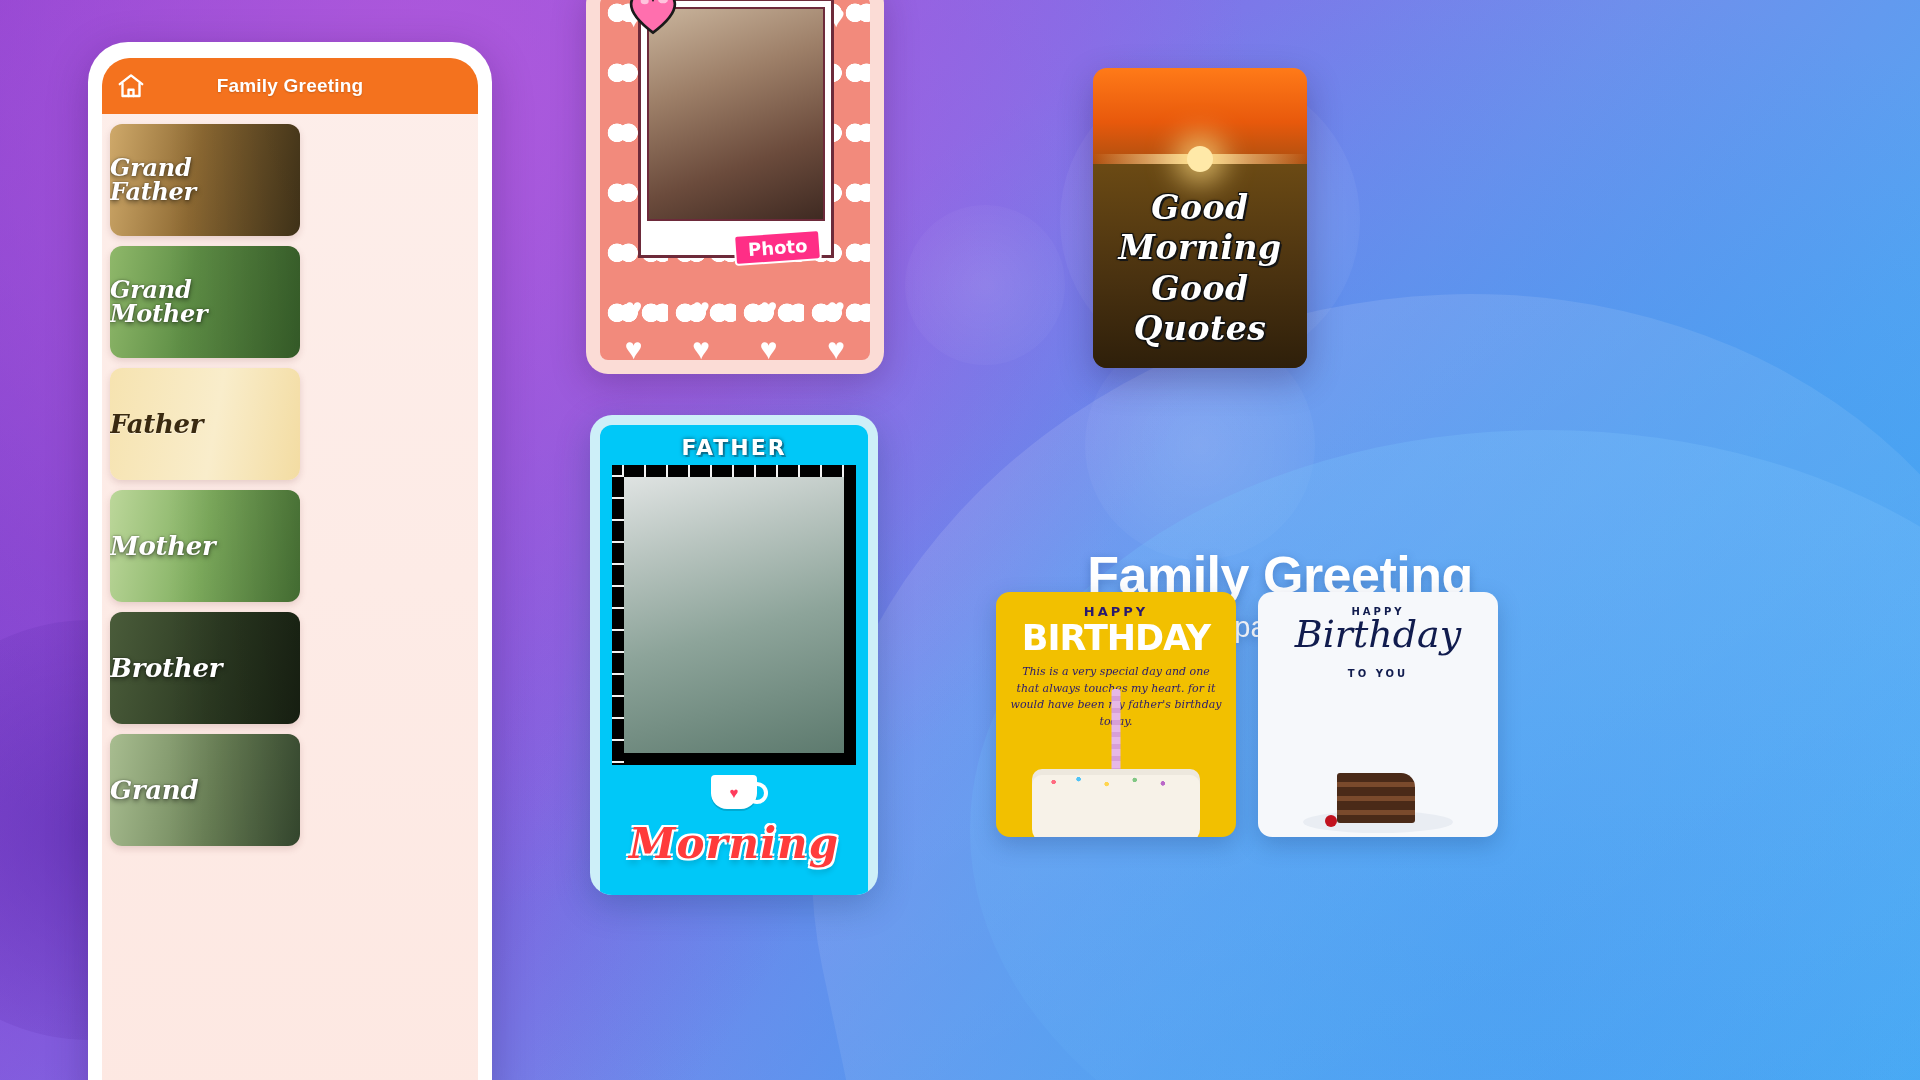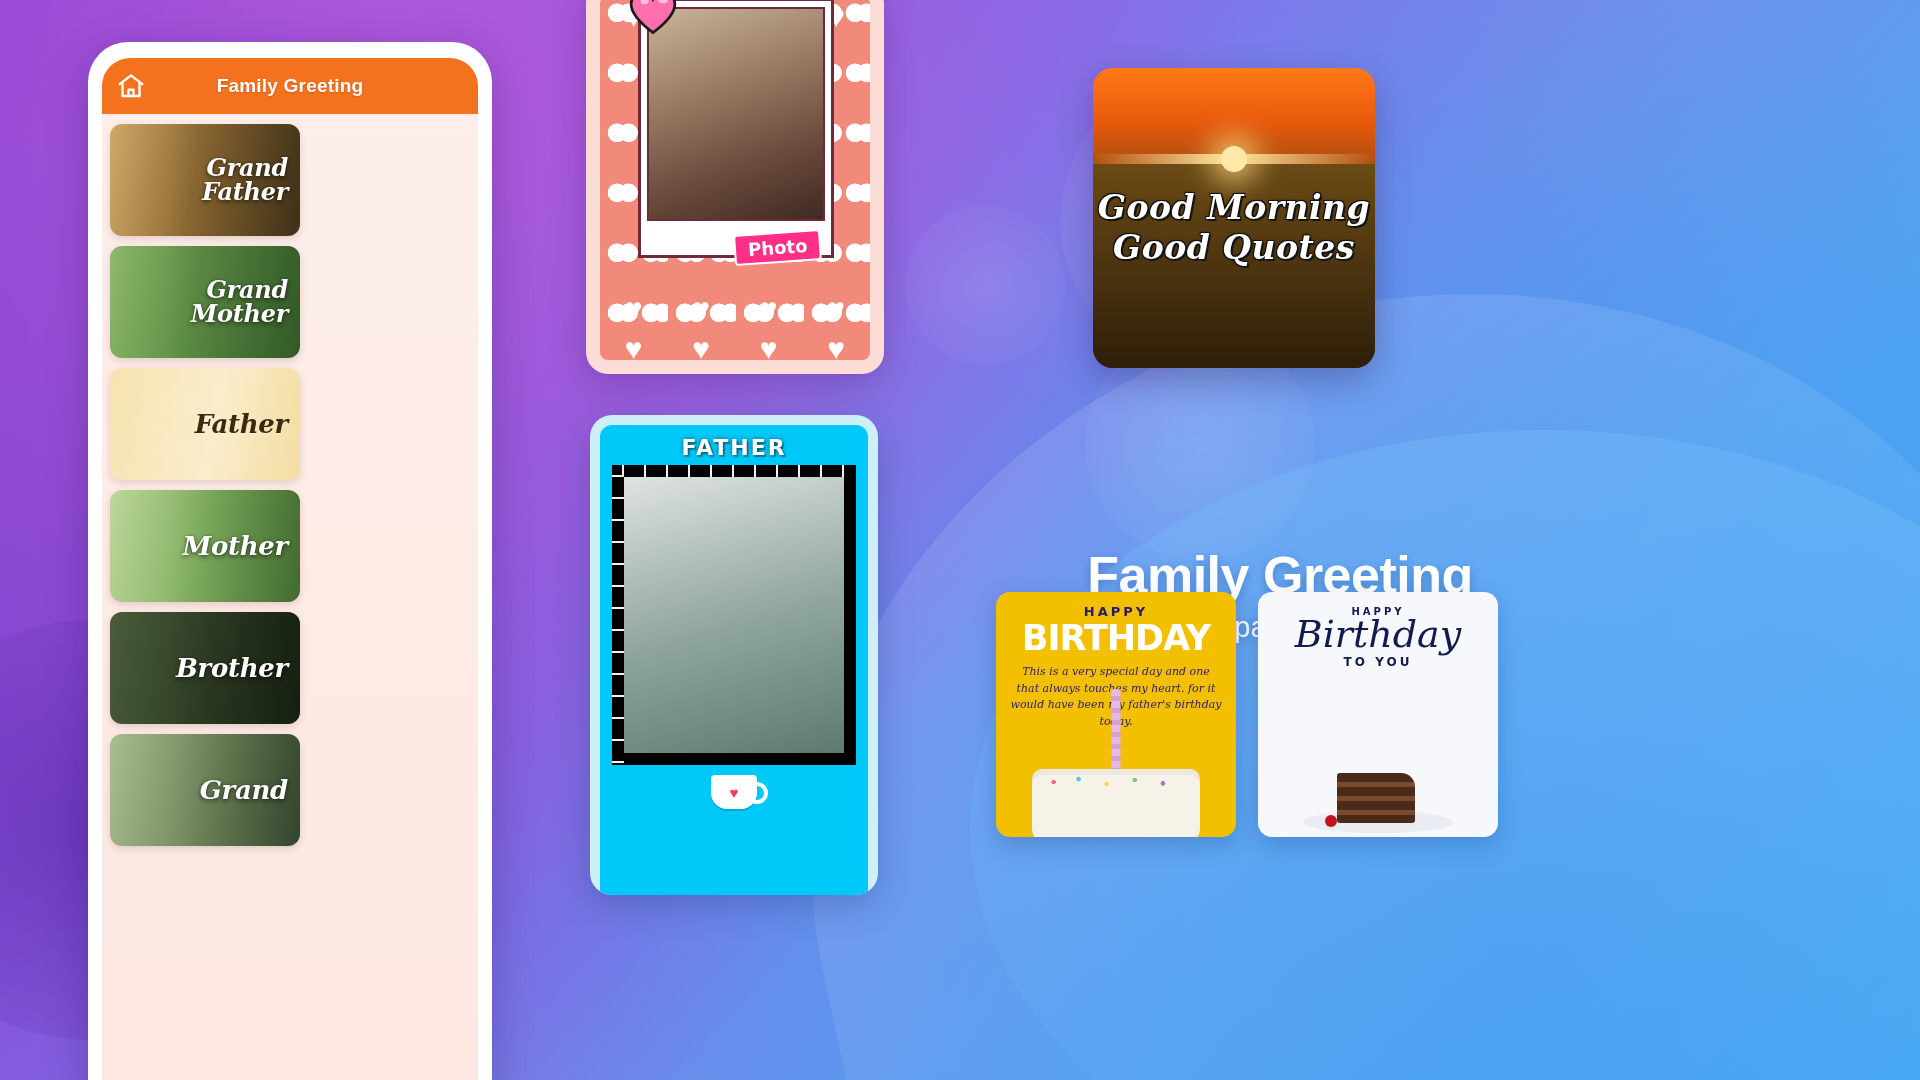--- a/index.html
+++ b/index.html
@@ -52,21 +52,21 @@
     pointer-events:none;
   }
   .grid { padding:10px 8px 0 8px; display:flex; flex-wrap:wrap; gap:10px 8px; }
   .cardx {
     width:190px; height:112px; border-radius:12px; position:relative; overflow:hidden;
     box-shadow:0 3px 7px rgba(120,60,60,0.18);
     display:flex; align-items:center;
   }
   .cardx .photo { position:absolute; inset:0; }
   .cardx .cap {
-    position:relative; z-index:3; width:100%; text-align:right; padding-right:12px;
+    position:relative; z-index:3; width:100%; padding-right:12px;
     font-family:"DejaVu Serif", serif; font-style:italic; font-weight:700;
     font-size:26px; line-height:1.02; letter-spacing:-0.3px;
   }
   .cap.two { font-size:24px; }
   .cap.white { color:#ffffff; text-shadow:0 2px 5px rgba(0,0,0,0.55), 0 0 2px rgba(0,0,0,0.4); }
   .cap.dark  { color:#3a2a10; text-shadow:0 1px 1px rgba(255,255,255,0.55); }
 
   
   .ph-gf  { background:linear-gradient(100deg,#cfa96a 0%,#8e6a33 45%,#4a3a1c 100%); }
   .ph-gm  { background:linear-gradient(100deg,#8fb86a 0%,#5f8f46 42%,#3d6a2e 100%); }
@@ -150,22 +150,22 @@
   .cup:after { content:""; position:absolute; right:-11px; top:7px; width:14px; height:14px; border:4px solid #fff; border-radius:50%; border-left-color:transparent; }
   .cupheart { position:absolute; left:50%; top:9px; transform:translateX(-50%); color:#ff3b5c; font-size:15px; }
   .gm-morning {
     font-family:"DejaVu Serif", serif; font-style:italic; font-weight:700;
     font-size:42px; color:#ff3b3b; letter-spacing:1px; line-height:1;
     text-shadow:2px 2px 0 #ffffff, -2px -2px 0 #ffffff, 2px -2px 0 #ffffff, -2px 2px 0 #ffffff, 0 5px 6px rgba(0,0,0,0.2);
   }
 
   
   .gmcard {
-    position:absolute; left:1093px; top:68px; width:282px; height:300px;
-    border-radius:20px; overflow:hidden; box-shadow:0 12px 34px rgba(40,15,70,0.3);
+    position:absolute; left:1093px; top:68px; width:214px; height:300px;
+    border-radius:14px; overflow:hidden; box-shadow:0 12px 34px rgba(40,15,70,0.3);
     background:linear-gradient(180deg,#ff7a18 0%,#e8590c 18%,#8a4a12 40%,#5b3a16 62%,#3a2710 100%);
   }
   .gm-sunband { position:absolute; left:0; right:0; top:86px; height:10px; background:linear-gradient(90deg, rgba(255,230,150,0) 0%, rgba(255,235,170,0.95) 48%, rgba(255,230,150,0) 100%); }
   .gm-sun { position:absolute; left:50%; top:78px; transform:translateX(-50%); width:26px; height:26px; border-radius:50%; background:#ffe9a8; box-shadow:0 0 28px 12px rgba(255,220,130,0.7); }
   .gm-field { position:absolute; left:0; right:0; top:96px; bottom:0; background:linear-gradient(180deg,#6b4a14 0%,#4a3210 55%,#2e1f0a 100%); }
   .gm-text { position:absolute; left:0; right:0; top:120px; text-align:center; z-index:4; }
   .gm-line {
     font-family:"DejaVu Serif", serif; font-style:italic; font-weight:700;
     font-size:33px; color:#ffffff; line-height:1.22; letter-spacing:0.5px;
     text-shadow:0 0 3px #000, 2px 2px 0 #1a1a1a, -1px -1px 0 #1a1a1a, 1px -1px 0 #1a1a1a, -1px 1px 0 #1a1a1a;
@@ -214,21 +214,21 @@
   .bdy-white {
     position:absolute; left:1258px; top:592px; width:240px; height:245px;
     background:#f6f8fb; border-radius:14px; overflow:hidden;
     box-shadow:0 8px 22px rgba(20,50,110,0.25); text-align:center;
   }
   .bw-happy { margin-top:14px; font-size:10px; font-weight:700; letter-spacing:3px; color:#111c4e; font-family:"DejaVu Sans", sans-serif; }
   .bw-script {
     font-family:"DejaVu Serif", serif; font-style:italic; font-weight:400;
     font-size:38px; color:#111c4e; line-height:1; margin-top:-2px;
   }
-  .bw-toyou { font-size:12px; font-weight:700; letter-spacing:3px; color:#111c4e; margin-top:2px; font-family:"DejaVu Sans", sans-serif; }
+  .bw-toyou { font-size:10px; font-weight:700; letter-spacing:3px; color:#111c4e; margin-top:15px; font-family:"DejaVu Sans", sans-serif; }
   .bw-msg { margin:8px 16px 0; font-size:10px; line-height:1.55; color:#1b2550;
             font-family:"DejaVu Serif", serif; }
   .choco { position:absolute; left:50%; bottom:4px; transform:translateX(-50%); width:150px; height:62px; }
   .plate { position:absolute; left:0; bottom:0; width:150px; height:22px; background:#e9edf3; border-radius:50%; }
   .slice { position:absolute; left:34px; bottom:10px; width:78px; height:50px;
            background:repeating-linear-gradient(180deg,#4a2a18 0 9px,#7a4a2c 9px 14px); border-radius:3px 14px 3px 3px; }
   .cherry { position:absolute; left:22px; bottom:6px; width:12px; height:12px; border-radius:50%; background:#c1121f; }
 </style>
 </head>
 <body>
@@ -344,20 +344,21 @@
     <div class="fc-title">FATHER</div>
     <div class="fc-frame">
       <div class="fc-photo"></div>
     </div>
     <div class="fc-bottom">
       <div class="cupwrap">
         <div class="cup">
             <span class="cupheart">♥</span>
           </div>
       </div>
+      <div class="gm-morning">Morning</div>
     </div>
   </div>
 </div>
 
 <div class="gmcard">
   <div class="gm-field"></div>
   <div class="gm-sunband"></div>
   <div class="gm-sun"></div>
   <div class="gm-text">
     <div class="gm-line">Good Morning</div>

